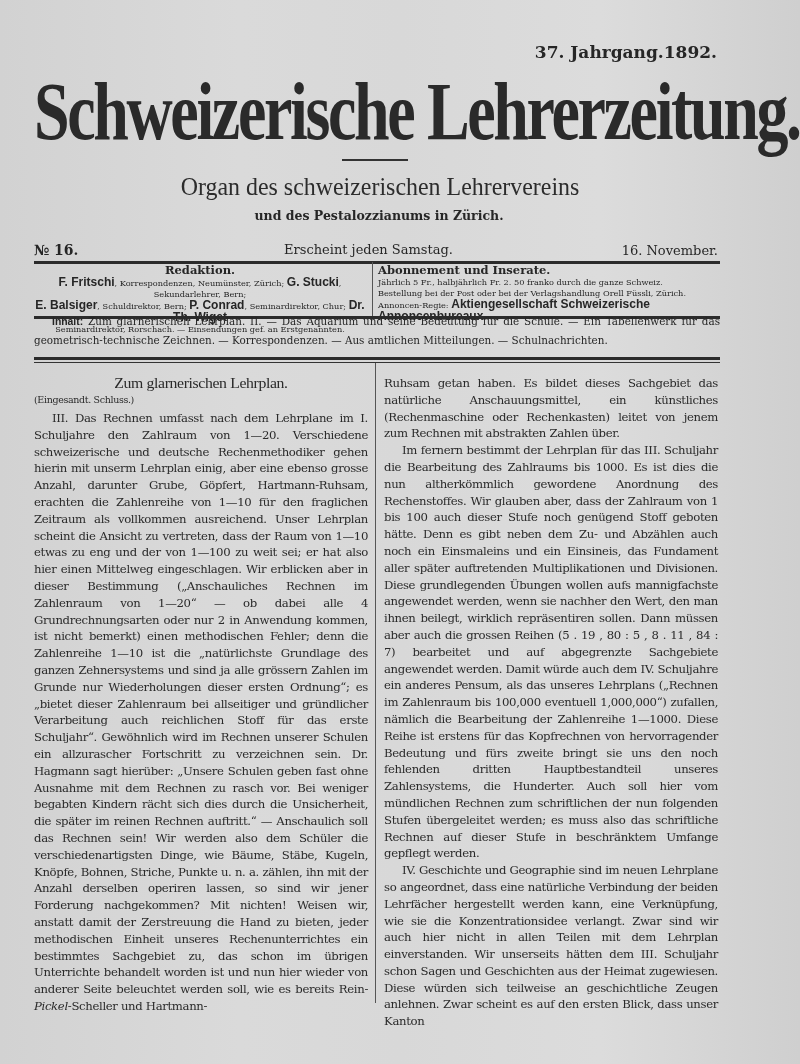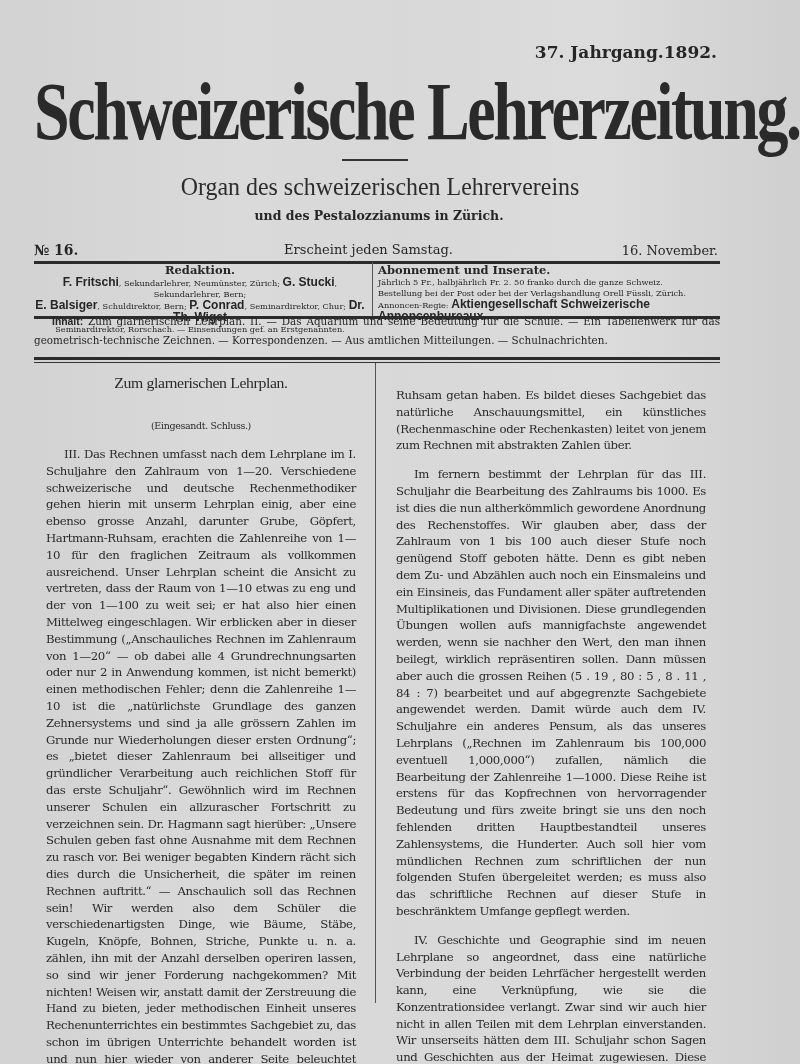--- a/index.html
+++ b/index.html
@@ -59,27 +59,27 @@
   }
   .inhalt b { font-family: "Liberation Sans", sans-serif; }
   .col {
     position: absolute; top: 374px; width: 334px;
     font-size: 11.7px; line-height: 16.8px; text-align: justify;
     font-family: "DejaVu Serif", serif; color: #2a2a2a;
     letter-spacing: -0.35px;
   }
   .col-left { left: 34px; }
   .col-right { left: 384px; top: 375px; }
-  .col p { margin: 12px; text-indent: 18px; }
+  .col p { margin: 0; text-indent: 18px; }
   .col p.cont { text-indent: 0; }
   .article-title {
     text-align: center; font-size: 15px; line-height: 18px; font-family: "Liberation Serif", serif;
     transform: scaleX(1.05); margin-top: 0px;
   }
-  .article-sub { text-align: center; font-size: 9.5px; line-height: 16px; margin-bottom: 2px; margin-top: 26px; }
+  .article-sub { text-align: left; font-size: 9.5px; line-height: 16px; margin-bottom: 2px; }
   .vdiv-body { position: absolute; left: 375px; top: 363px; width: 1px; height: 640px; background: #555; }
 </style>
 </head>
 <body>
 
 <div class="page">
 
   <div class="top-meta">
     <span>37. Jahrgang.</span>
     <span>1892.</span>
@@ -94,21 +94,21 @@
   <div class="issue-row">
     <span class="num">№ 16.</span>
     <span class="center">Erscheint jeden Samstag.</span>
     <span>16. November.</span>
   </div>
 
   <div class="rule-thick" style="top:261px;"></div>
 
   <div class="info-box redaktion">
     <div class="head">Redaktion.</div>
-    <div><span class="sans">F. Fritschi</span><span>, Sekundarlehrer, Neumünster, Zürich; </span><span class="sans">G. Stucki</span><span>, Sekundarlehrer, Bern;</span></div>
+    <div><span class="sans">F. Fritschi</span><span>, Korrespondenzen, Neumünster, Zürich; </span><span class="sans">G. Stucki</span><span>, Sekundarlehrer, Bern;</span></div>
     <div><span class="sans">E. Balsiger</span><span>, Schuldirektor, Bern; </span><span class="sans">P. Conrad</span><span>, Seminardirektor, Chur; </span><span class="sans">Dr. Th. Wiget</span></div>
     <div>Seminardirektor, Rorschach. — Einsendungen gef. an Erstgenannten.</div>
   </div>
 
   <div class="vdiv-top"></div>
 
   <div class="info-box abonnement">
     <div class="head">Abonnement und Inserate.</div>
     <div>Jährlich 5 Fr., halbjährlich Fr. 2. 50 franko durch die ganze Schweiz.</div>
     <div>Bestellung bei der Post oder bei der Verlagshandlung Orell Füssli, Zürich.</div>

